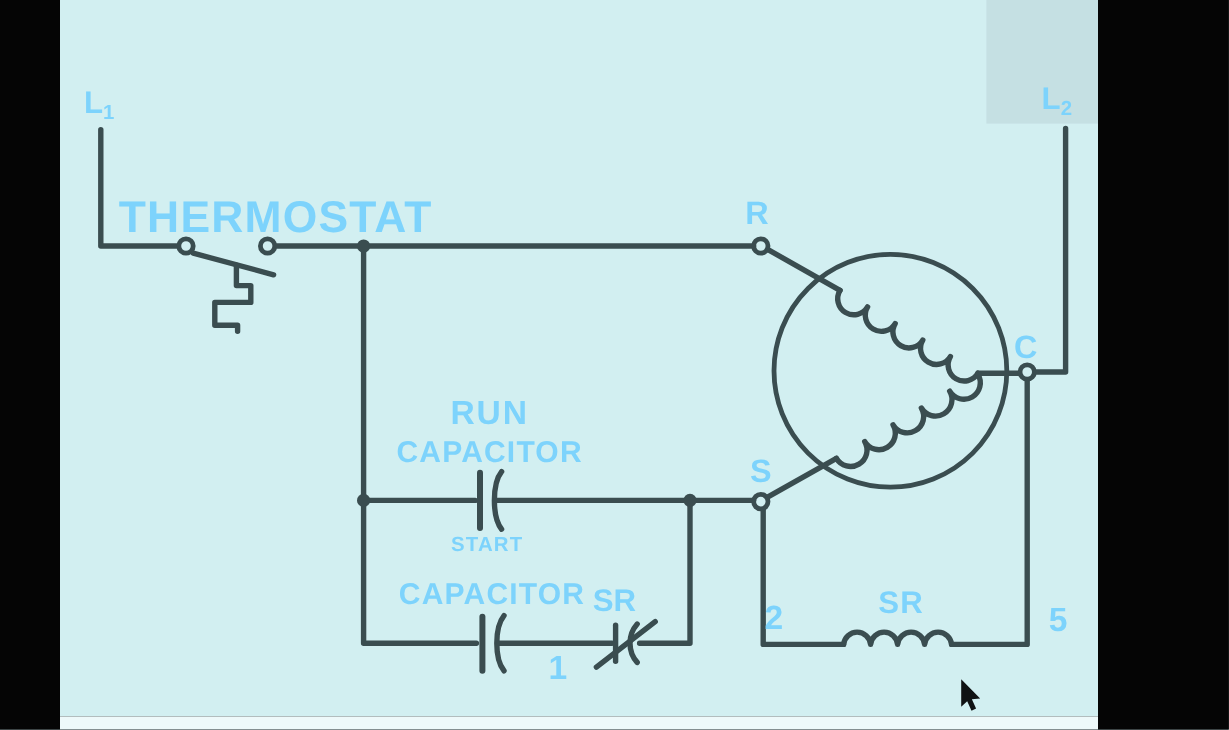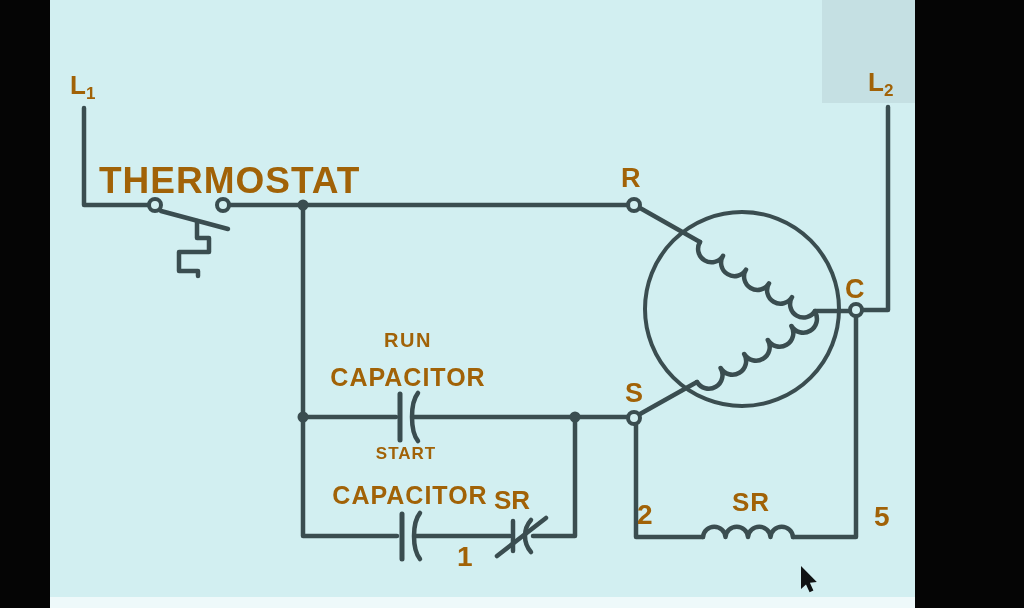--- a/index.html
+++ b/index.html
@@ -18,31 +18,31 @@
   }
   .bottom-strip{
     position:absolute;left:50px;top:597px;width:865px;height:11px;
     background:#eef9fa;
   }
   .bar{position:absolute;top:0;height:608px;background:#050505;}
   .bar-left{left:0;width:50px;}
   .bar-right{left:915px;width:109px;}
   svg.circuit{position:absolute;left:0;top:0;}
   .lbl{
-    position:absolute;color:#a16207;font-weight:bold;line-height:1;
+    position:absolute;color:#7dd3fc;font-weight:bold;line-height:1;
     white-space:nowrap;user-select:none;
   }
   .lbl .sub{font-size:17px;vertical-align:-5px;font-weight:bold;}
   .lbl-l1{left:70px;top:72px;font-size:26px;}
   .lbl-l2{left:868px;top:69px;font-size:26px;}
   .lbl-thermostat{left:99px;top:162px;font-size:37px;letter-spacing:1px;}
   .lbl-r{left:621px;top:165px;font-size:27px;}
   .lbl-c{left:845px;top:276px;font-size:27px;}
   .lbl-s{left:625px;top:380px;font-size:27px;}
-  .lbl-run{left:408px;top:330px;font-size:20px;letter-spacing:1.5px;transform:translateX(-50%);}
+  .lbl-run{left:408px;top:330px;font-size:28px;letter-spacing:1.5px;transform:translateX(-50%);}
   .lbl-runcap{left:408px;top:365px;font-size:25px;letter-spacing:1px;transform:translateX(-50%);}
   .lbl-start{left:406px;top:445px;font-size:17px;letter-spacing:1px;transform:translateX(-50%);}
   .lbl-startcap{left:410px;top:483px;font-size:25px;letter-spacing:1px;transform:translateX(-50%);}
   .lbl-srcontact{left:494px;top:487px;font-size:26px;}
   .lbl-one{left:457px;top:543px;font-size:28px;}
   .lbl-two{left:637px;top:501px;font-size:28px;}
   .lbl-srcoil{left:751px;top:489px;font-size:26px;letter-spacing:1px;transform:translateX(-50%);}
   .lbl-five{left:874px;top:503px;font-size:28px;}
 </style>
 </head>

